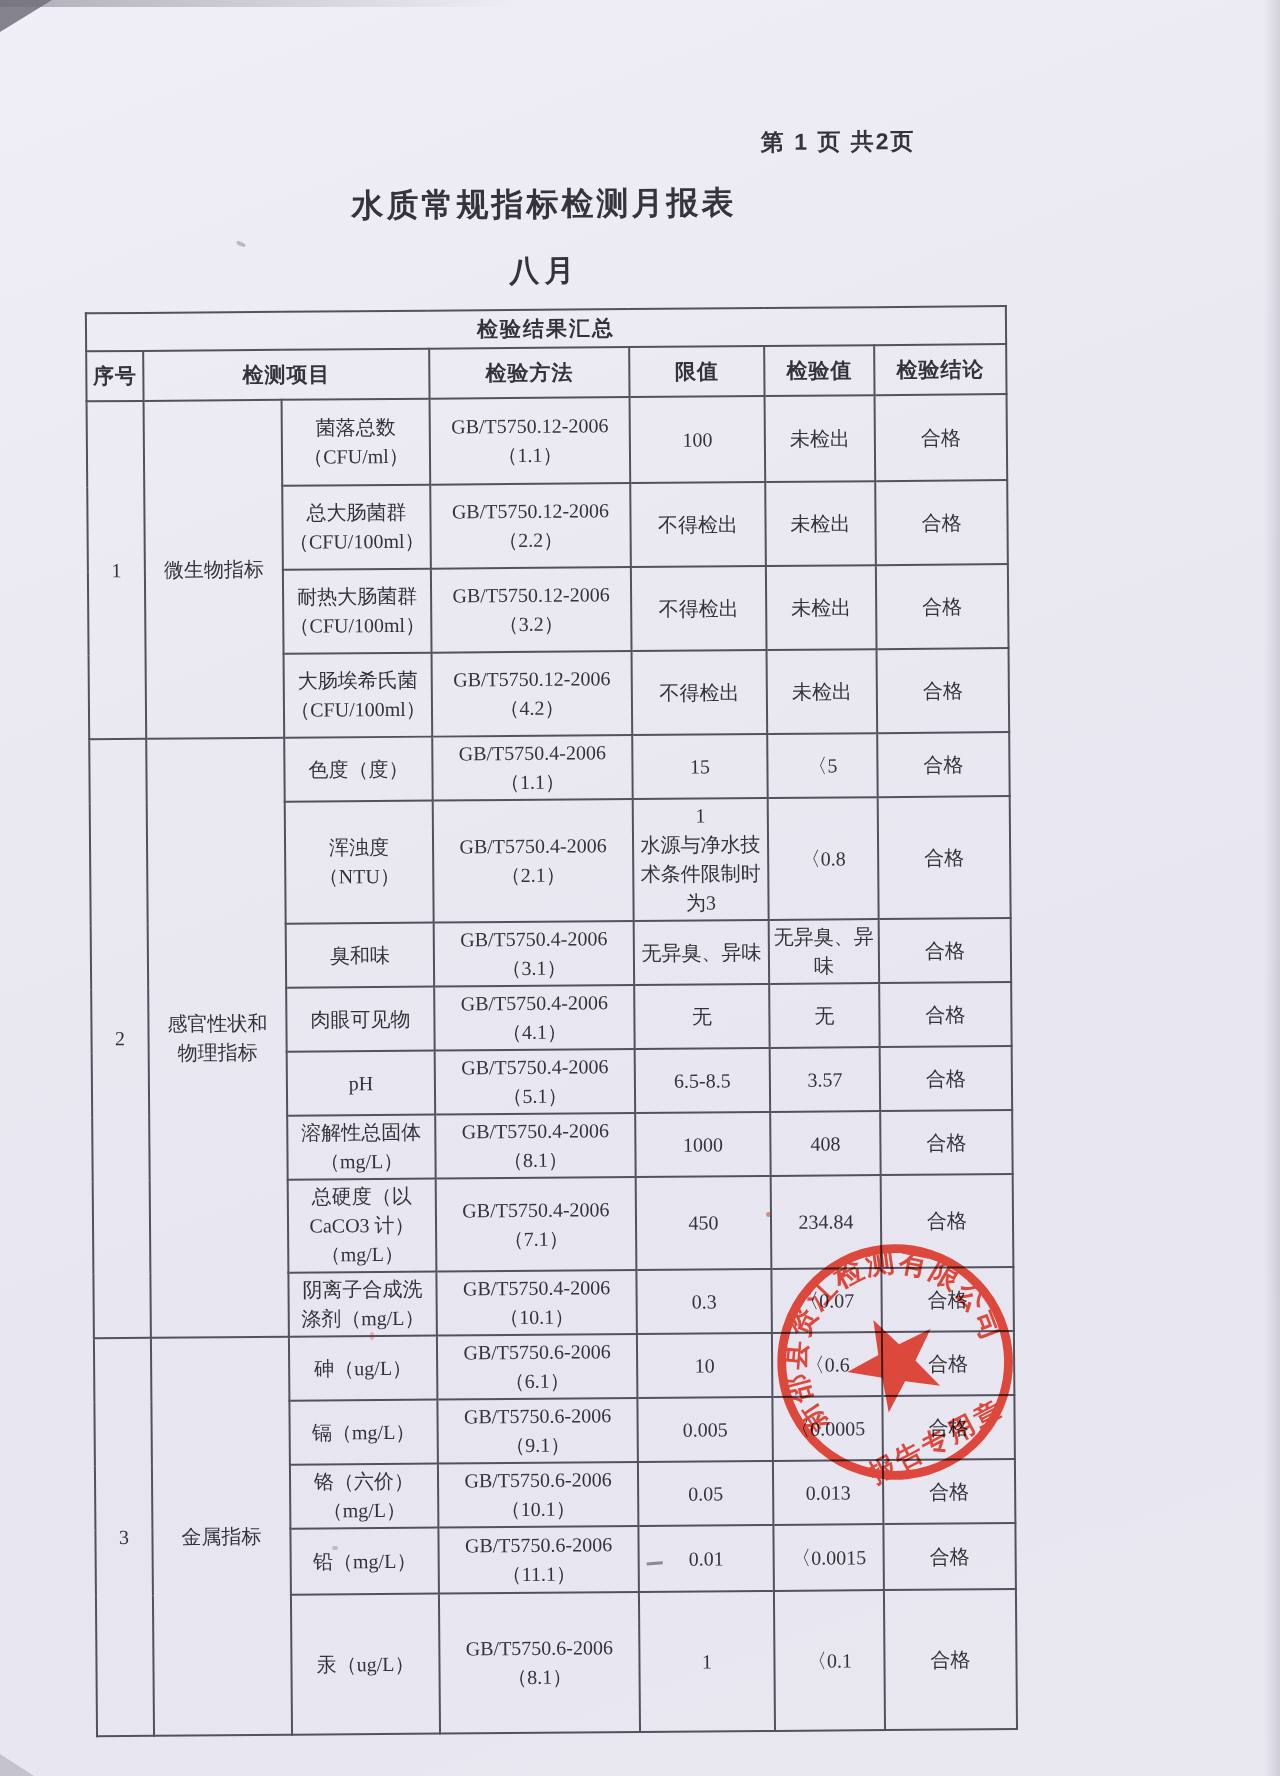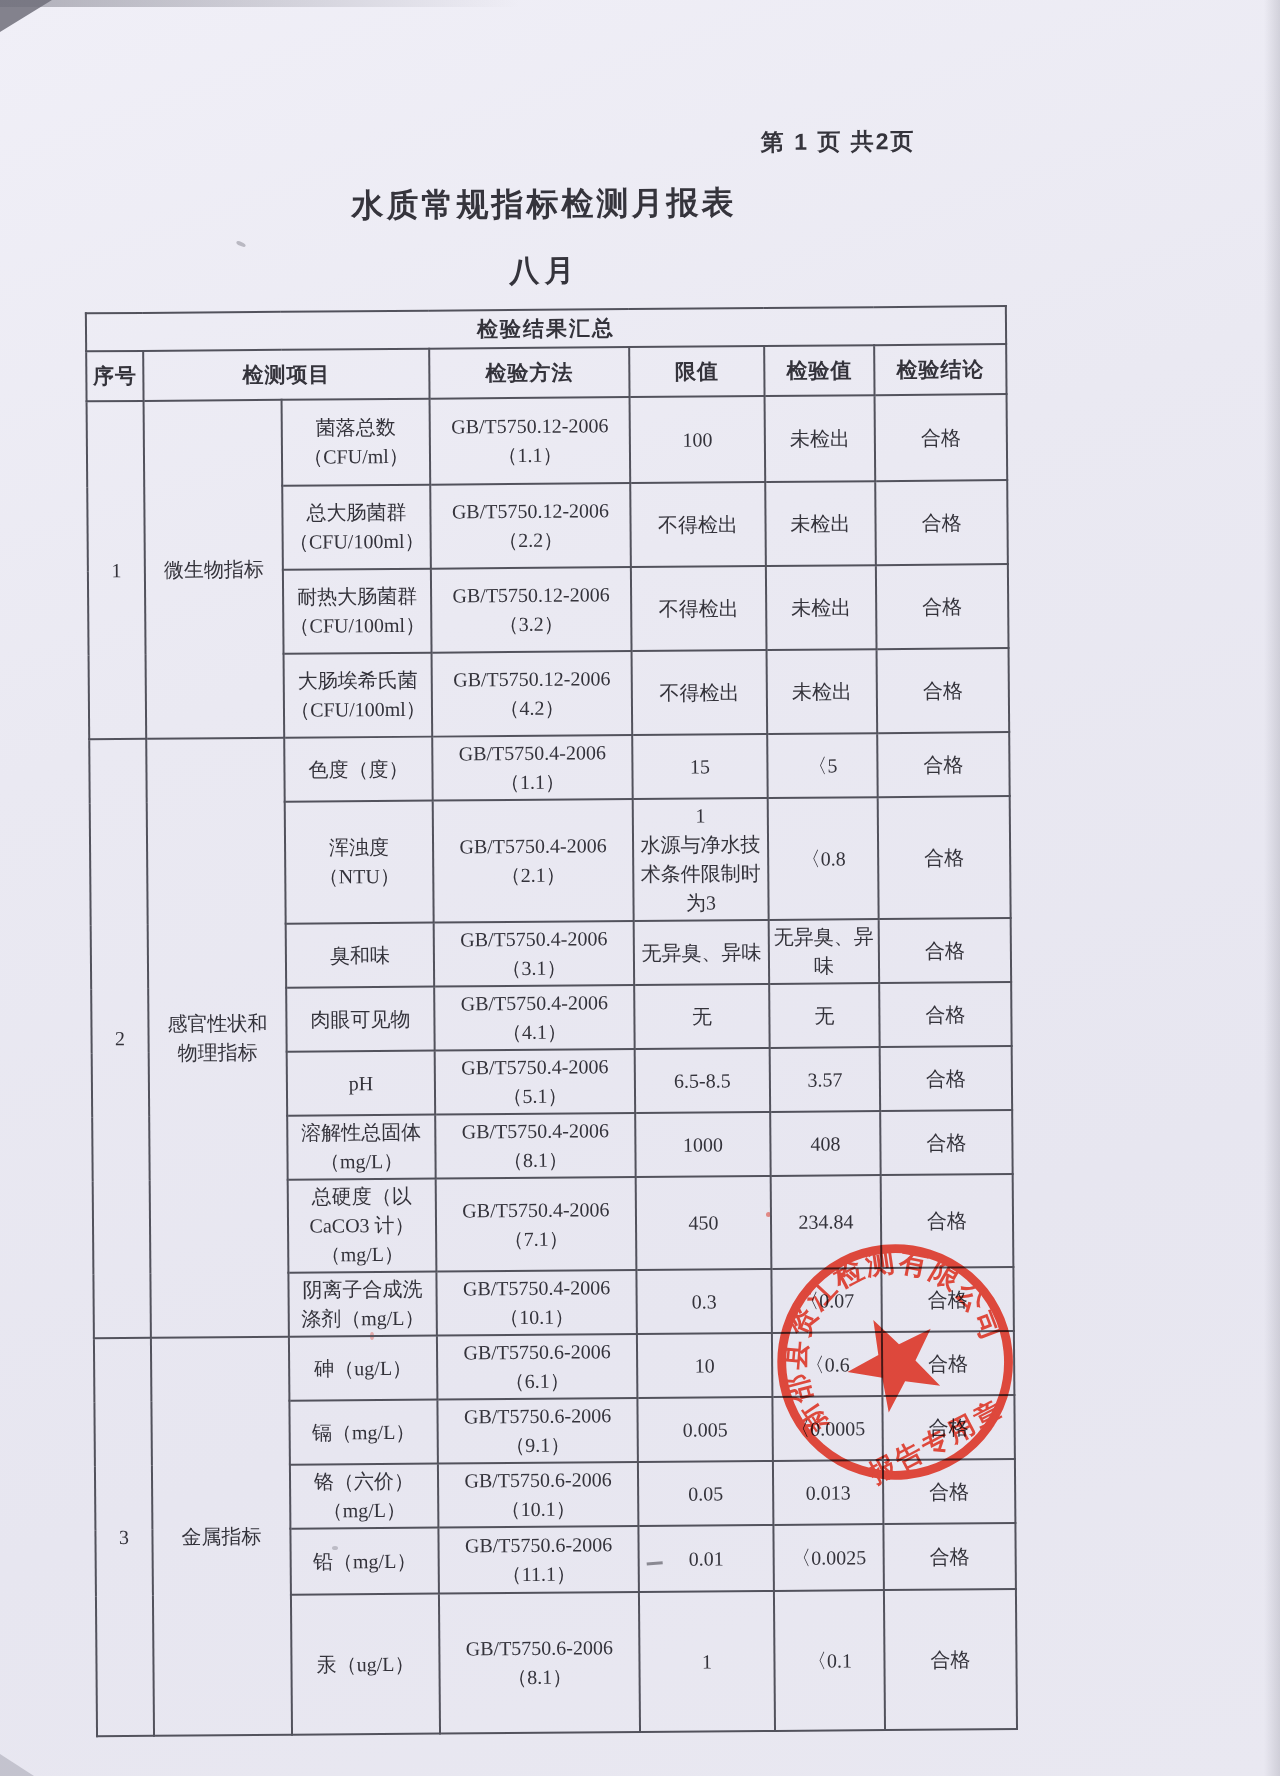--- a/index.html
+++ b/index.html
@@ -259,21 +259,21 @@
 （10.1）</td>
               <td class="c-limit">0.05</td>
               <td class="c-value">0.013</td>
               <td class="c-conclusion">合格</td>
             </tr>
             <tr style="height: 66px;">
               <td class="c-item">铅（mg/L）</td>
               <td class="c-method">GB/T5750.6-2006
 （11.1）</td>
               <td class="c-limit">0.01</td>
-              <td class="c-value">〈0.0025</td>
+              <td class="c-value">〈0.0015</td>
               <td class="c-conclusion">合格</td>
             </tr>
             <tr style="height: 140px;">
               <td class="c-item">汞（ug/L）</td>
               <td class="c-method">GB/T5750.6-2006
 （8.1）</td>
               <td class="c-limit">1</td>
               <td class="c-value">〈0.1</td>
               <td class="c-conclusion">合格</td>
             </tr>

